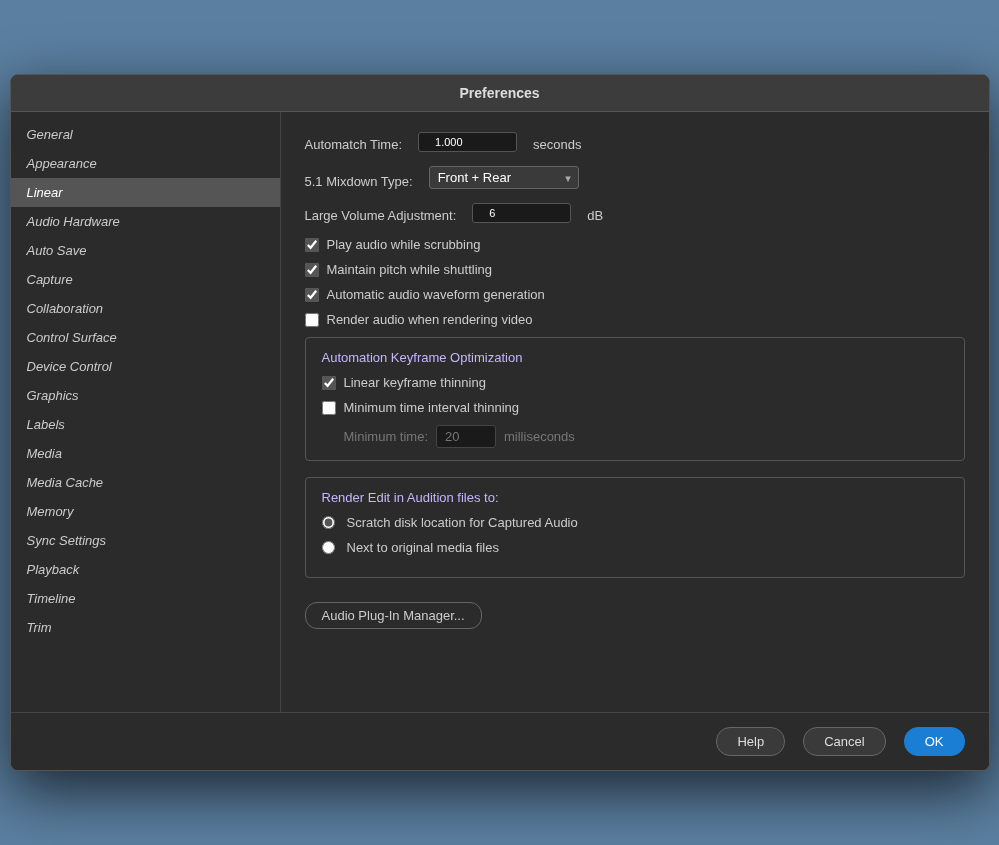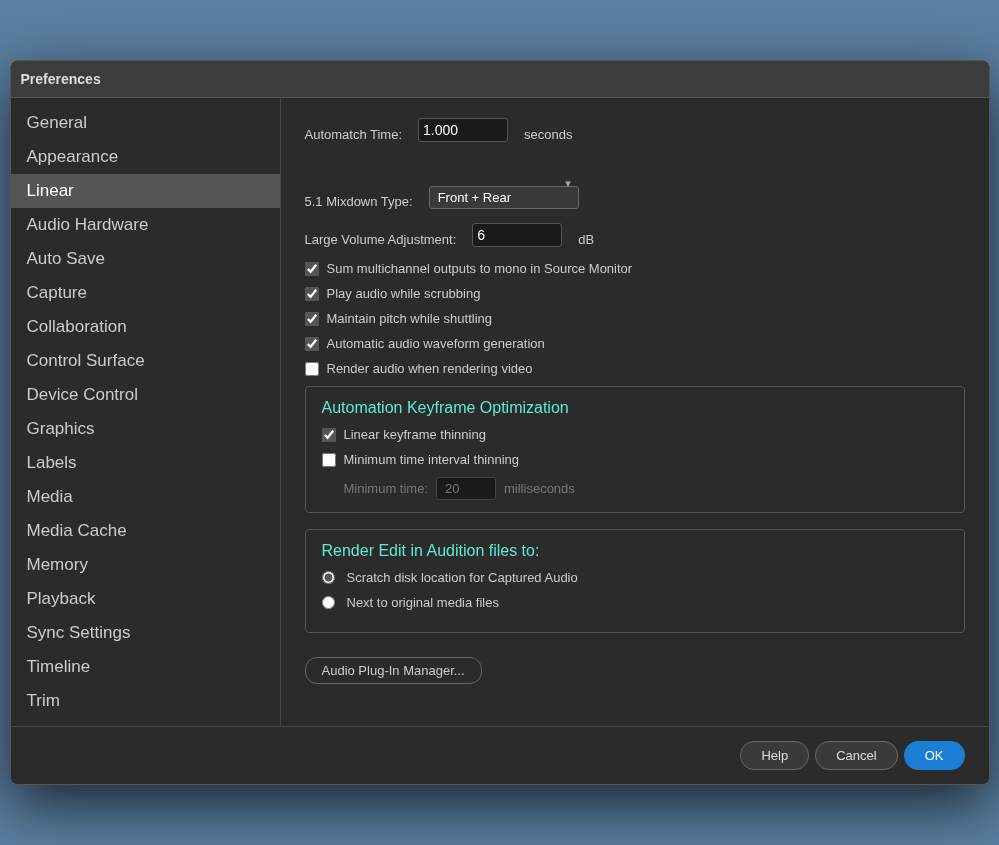--- a/index.html
+++ b/index.html
@@ -17,20 +17,21 @@
       background: #2b2b2b;
       border-radius: 8px;
       border: 1px solid #555;
       box-shadow: 0 20px 60px rgba(0,0,0,0.7);
       overflow: hidden;
       display: flex;
       flex-direction: column;
     }
     .title-bar {
       background: #3c3c3c;
+      text-align: center;
       padding: 10px;
       color: #ddd;
       font-size: 14px;
       font-weight: 600;
       border-bottom: 1px solid #555;
     }
     .dialog-body {
       display: flex;
       flex: 1;
     }
@@ -38,21 +39,22 @@
       width: 270px;
       background: #2b2b2b;
       border-right: 1px solid #444;
       padding: 8px 0;
       min-height: 600px;
     }
     .sidebar-item {
       padding: 7px 16px;
       color: #ccc;
       cursor: pointer;
-      font-size: 17px;
+      font-size: 13px;
+      font-style: italic;
     }
     .sidebar-item.active {
       background: #555;
       color: #fff;
     }
     .main-content {
       flex: 1;
       padding: 20px 24px;
       color: #ccc;
       overflow-y: auto;
@@ -64,38 +66,37 @@
       gap: 16px;
     }
     .form-label {
       color: #ccc;
       white-space: nowrap;
     }
     .form-input {
       background: #1a1a1a;
       border: 1px solid #555;
       color: #fff;
-      padding: 3px 4px;
+      padding: 3px 16px;
       border-radius: 3px;
-      font-size: 14px;
-      width: 90px;
+      font-size: 11px;
+      width: 99px;
     }
     .form-select {
       background: #3a3a3a;
       border: 1px solid #666;
       color: #fff;
       padding: 3px 24px 3px 8px;
       border-radius: 3px;
       font-size: 13px;
       appearance: none;
       -webkit-appearance: none;
       position: relative;
       cursor: pointer;
       width: 150px;
-      margin-top: 30px;
     }
     .select-wrapper {
       position: relative;
       display: inline-block;
     }
     .select-wrapper::after {
       content: '▾';
       position: absolute;
       right: 8px;
       top: 50%;
@@ -117,22 +118,22 @@
       accent-color: #555;
       cursor: pointer;
     }
     .section-box {
       border: 1px solid #555;
       border-radius: 4px;
       padding: 12px 16px;
       margin-bottom: 16px;
     }
     .section-title {
-      color: #5eead4;
-      font-size: 16px;
+      color: #c4b5fd;
+      font-size: 13px;
       margin-bottom: 10px;
     }
     .radio-row {
       display: flex;
       align-items: center;
       gap: 12px;
       margin-bottom: 10px;
       color: #ccc;
     }
     .radio-row input[type="radio"] {
@@ -159,21 +160,21 @@
     .footer {
       display: flex;
       justify-content: space-between;
       align-items: center;
       padding: 14px 24px;
       border-top: 1px solid #444;
       background: #2b2b2b;
     }
     .footer-right {
       display: flex;
-      gap: 6px;
+      gap: 18px;
     }
     .btn {
       padding: 6px 20px;
       border-radius: 14px;
       border: 1px solid #666;
       background: #3a3a3a;
       color: #ddd;
       font-size: 13px;
       cursor: pointer;
     }
@@ -215,22 +216,22 @@
         <div class="sidebar-item">Auto Save</div>
         <div class="sidebar-item">Capture</div>
         <div class="sidebar-item">Collaboration</div>
         <div class="sidebar-item">Control Surface</div>
         <div class="sidebar-item">Device Control</div>
         <div class="sidebar-item">Graphics</div>
         <div class="sidebar-item">Labels</div>
         <div class="sidebar-item">Media</div>
         <div class="sidebar-item">Media Cache</div>
         <div class="sidebar-item">Memory</div>
+        <div class="sidebar-item">Sync Settings</div>
         <div class="sidebar-item">Playback</div>
-        <div class="sidebar-item">Sync Settings</div>
         <div class="sidebar-item">Timeline</div>
         <div class="sidebar-item">Trim</div>
       </div>
 
     <div class="main-content">
 
       
       <div class="form-row">
         <span class="form-label">Automatch Time:</span>
         <input class="form-input" type="text" value="1.000" style="">
@@ -252,24 +253,20 @@
 
       
       <div class="form-row">
         <span class="form-label">Large Volume Adjustment:</span>
         <input class="form-input" type="text" value="6" style="">
         <span class="form-label">dB</span>
       </div>
 
       
       <div id="main-checkboxes">
-          <div class="checkbox-row">
-            <input type="checkbox" checked="" style="">
-            <span>Sum multichannel outputs to mono in Source Monitor</span>
-          </div>
           <div class="checkbox-row">
             <input type="checkbox" checked="" style="">
             <span>Play audio while scrubbing</span>
           </div>
           <div class="checkbox-row">
             <input type="checkbox" checked="" style="">
             <span>Maintain pitch while shuttling</span>
           </div>
           <div class="checkbox-row">
             <input type="checkbox" checked="" style="">

